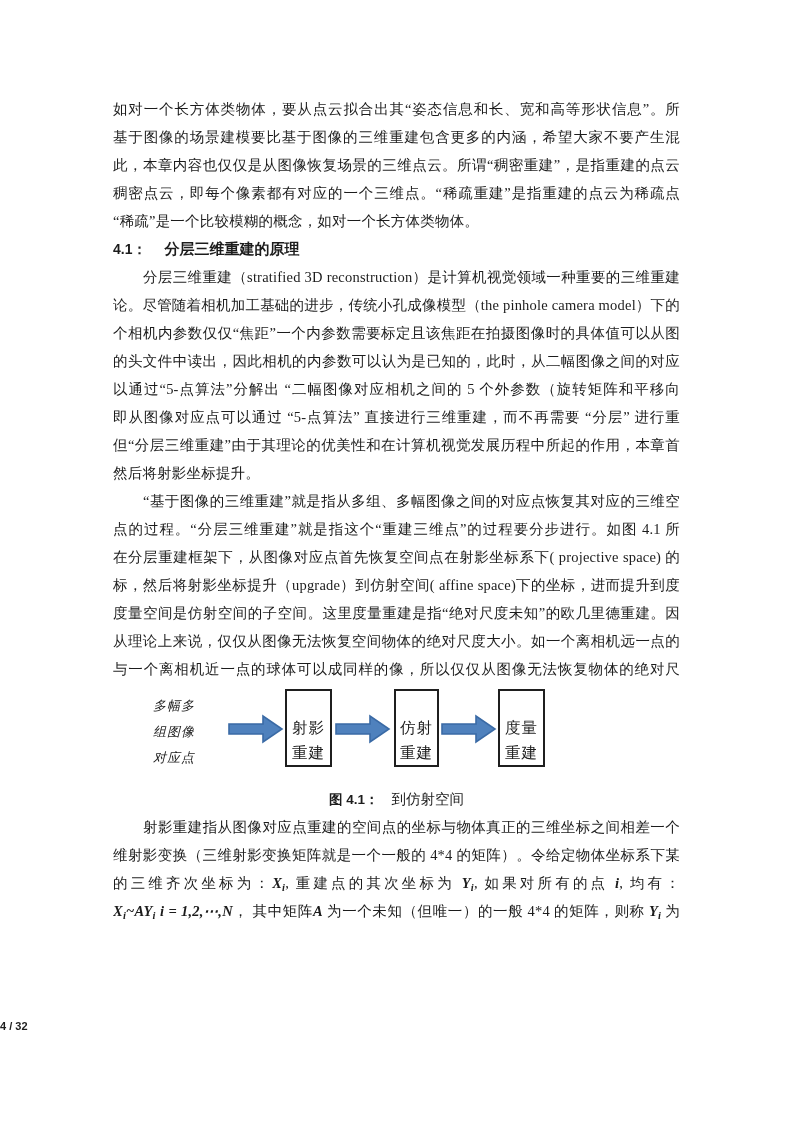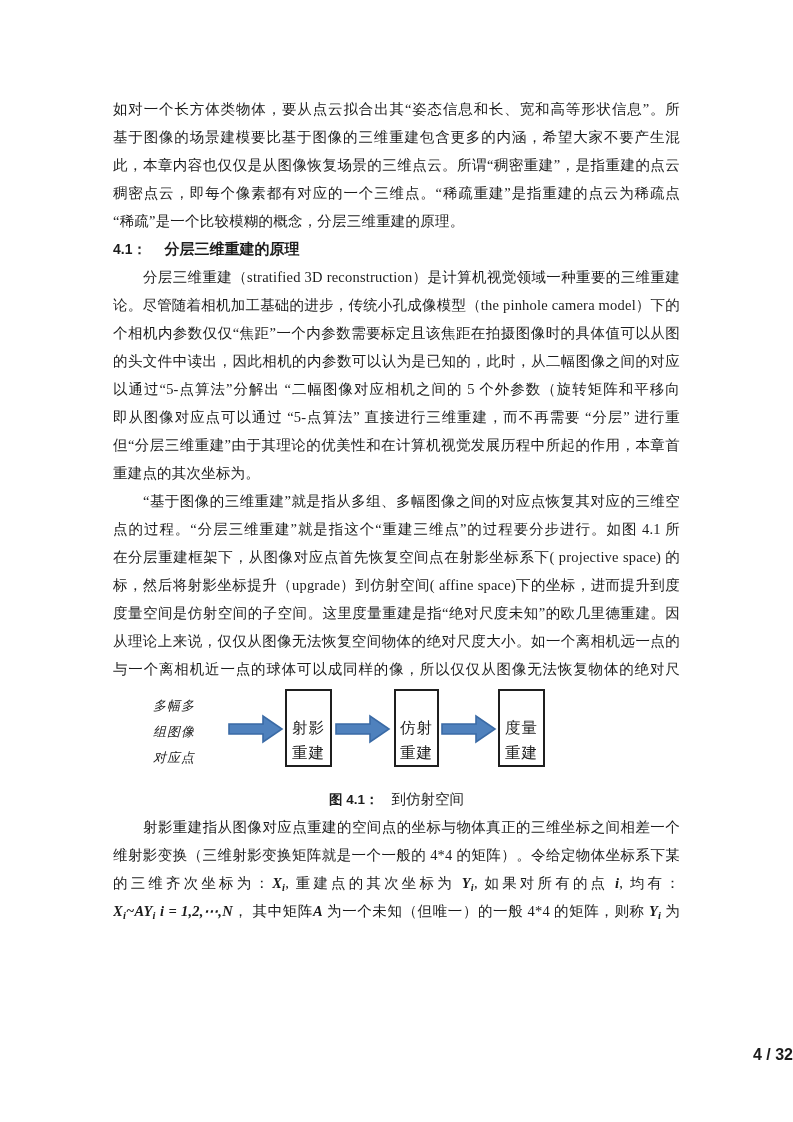--- a/index.html
+++ b/index.html
@@ -46,52 +46,52 @@
   
   .hproj{height:28px;line-height:28px;margin-top:8px;font-weight:bold;font-size:15px;}
   .hproj-en{font-family:"Liberation Sans","DejaVu Sans",sans-serif;font-size:14px;}
   
   .t{}
   .m{font-weight:bold;font-style:italic;}
   .ms{font-weight:bold;font-style:italic;font-size:10.5px;vertical-align:-3px;}
   
   .footer{
     position:absolute;left:0;top:1020px;width:793px;
-    text-align:right;
+    text-align:left;
     font-family:"Liberation Sans","DejaVu Sans",sans-serif;
-    font-weight:bold;font-size:16px;color:#1c1c1c;margin-top:26px;
+    font-weight:bold;font-size:11px;color:#1c1c1c;
   }
 </style>
 </head>
 <body>
 
 <div class="page">
   <div class="content">
 
     <div class="para">
         <div class="tline jl">如对一个长方体类物体，要从点云拟合出其“姿态信息和长、宽和高等形状信息”。所以，</div>
         <div class="tline jl">基于图像的场景建模要比基于图像的三维重建包含更多的内涵，希望大家不要产生混淆。因</div>
         <div class="tline jl">此，本章内容也仅仅是从图像恢复场景的三维点云。所谓“稠密重建”，是指重建的点云为</div>
         <div class="tline jl">稠密点云，即每个像素都有对应的一个三维点。“稀疏重建”是指重建的点云为稀疏点云，</div>
-        <div class="tline">“稀疏”是一个比较模糊的概念，分层三维重建的原理。</div>
+        <div class="tline">“稀疏”是一个比较模糊的概念，如对一个长方体类物体。</div>
       </div>
 
     <div class="h41">
       <span class="h41-num">4.1：</span><span class="h41-title">分层三维重建的原理</span>
     </div>
 
     <div class="para">
         <div class="tline jl ind">分层三维重建（stratified 3D reconstruction）是计算机视觉领域一种重要的三维重建理</div>
         <div class="tline jl">论。尽管随着相机加工基础的进步，传统小孔成像模型（the pinhole camera model）下的 5</div>
         <div class="tline jl">个相机内参数仅仅“焦距”一个内参数需要标定且该焦距在拍摄图像时的具体值可以从图像</div>
         <div class="tline jl">的头文件中读出，因此相机的内参数可以认为是已知的，此时，从二幅图像之间的对应点可</div>
         <div class="tline jl">以通过“5-点算法”分解出 “二幅图像对应相机之间的 5 个外参数（旋转矩阵和平移向量）”，</div>
         <div class="tline jl">即从图像对应点可以通过 “5-点算法” 直接进行三维重建，而不再需要 “分层” 进行重建，</div>
         <div class="tline jl">但“分层三维重建”由于其理论的优美性和在计算机视觉发展历程中所起的作用，本章首先</div>
-        <div class="tline">重建点的其次坐标为。</div>
+        <div class="tline">然后将射影坐标提升。</div>
       </div>
 
     <div class="para">
         <div class="tline jl ind">“基于图像的三维重建”就是指从多组、多幅图像之间的对应点恢复其对应的三维空间</div>
         <div class="tline jl">点的过程。“分层三维重建”就是指这个“重建三维点”的过程要分步进行。如图 4.1 所以，</div>
         <div class="tline jl">在分层重建框架下，从图像对应点首先恢复空间点在射影坐标系下( projective space)  的坐</div>
         <div class="tline jl">标，然后将射影坐标提升（upgrade）到仿射空间( affine space)下的坐标，进而提升到度量空</div>
         <div class="tline jl">度量空间是仿射空间的子空间。这里度量重建是指“绝对尺度未知”的欧几里德重建。因为</div>
         <div class="tline jl">从理论上来说，仅仅从图像无法恢复空间物体的绝对尺度大小。如一个离相机远一点的球体</div>
         <div class="tline jl">与一个离相机近一点的球体可以成同样的像，所以仅仅从图像无法恢复物体的绝对尺度，所</div>

